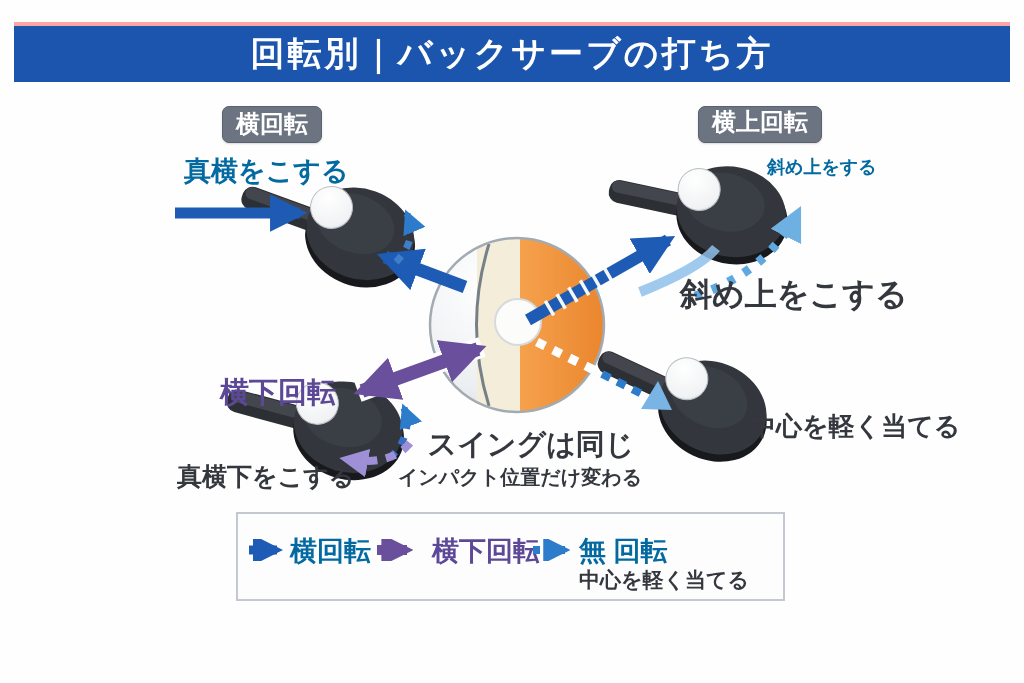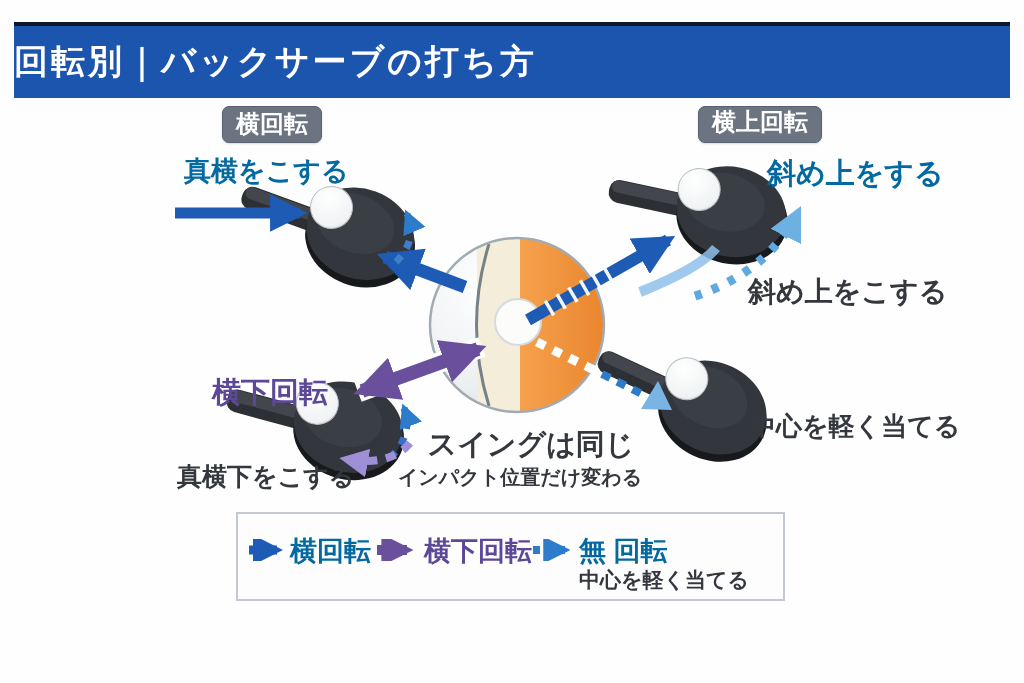--- a/index.html
+++ b/index.html
@@ -4,25 +4,25 @@
 <style>
   html,body{margin:0;padding:0;background:#fff;}
   #stage{
     position:relative;width:1024px;height:683px;background:#fefefe;overflow:hidden;
     font-family:"Liberation Sans","DejaVu Sans",sans-serif;
   }
   .abs{position:absolute;}
   .t{position:absolute;font-weight:700;white-space:nowrap;line-height:1.15;}
   .blue{color:#0369a1;}
   .dark{color:#34383e;}
-  .purple{color:#5c4897;}
+  .purple{color:#5c4897;margin-left:8px;}
   #header-bar{
-    position:absolute;left:14px;top:22px;width:996px;height:76px;
-    background:#1c55ae;border-top:4px solid #0f172a;box-sizing:border-box;
-    display:flex;align-items:center;justify-content:flex-start;
+    position:absolute;left:14px;top:22px;width:996px;height:60px;
+    background:#1c55ae;border-top:4px solid #fca5a5;box-sizing:border-box;
+    display:flex;align-items:center;justify-content:center;
   }
   #header-bar .title{
     color:#ffffff;font-size:34px;font-weight:800;letter-spacing:3px;
   }
   .badge{
     position:absolute;background:#6b7480;color:#fff;font-weight:700;font-size:24px;
     padding:3px 13px;border-radius:7px;border:1px solid #596270;line-height:1.2;
     box-shadow:0 1px 2px rgba(0,0,0,.15);
   }
   #legend-box{
@@ -126,22 +126,22 @@
   </svg>
 
   <div id="header-bar">
     <div class="title">回転別｜バックサーブの打ち方</div>
   </div>
 
   <div class="badge" style="left:222px;top:106px;">横回転</div>
   <div class="t blue" style="left:184px;top:156px;font-size:27px;">真横をこする</div>
 
   <div class="badge" style="left:698px;top:106px;font-family:Liberation Mono, monospace;">横上回転</div>
-  <div class="t blue" style="left:767px;top:157px;font-size:29px;">斜め上をする</div>
-  <div class="t dark" style="left:748px;top:276px;font-size:28px;text-align:right;">斜め上をこする</div>
+  <div class="t blue" style="left:767px;top:157px;font-size:18px;">斜め上をする</div>
+  <div class="t dark" style="left:680px;top:276px;font-size:32px;text-align:right;">斜め上をこする</div>
 
   <div class="t dark" style="left:750px;top:412px;font-size:26px;">中心を軽く当てる</div>
 
   <div class="t purple" style="left:212px;top:376px;font-size:29px;">横下回転</div>
   <div class="t dark" style="left:177px;top:462px;font-size:25px;">真横下をこする</div>
 
   <div class="t dark" style="left:531px;top:428px;font-size:29px;transform:translateX(-50%);">スイングは同じ</div>
   <div class="t dark" style="left:520px;top:466px;font-size:20px;transform:translateX(-50%);">インパクト位置だけ変わる</div>
 
   <div id="legend-box">

